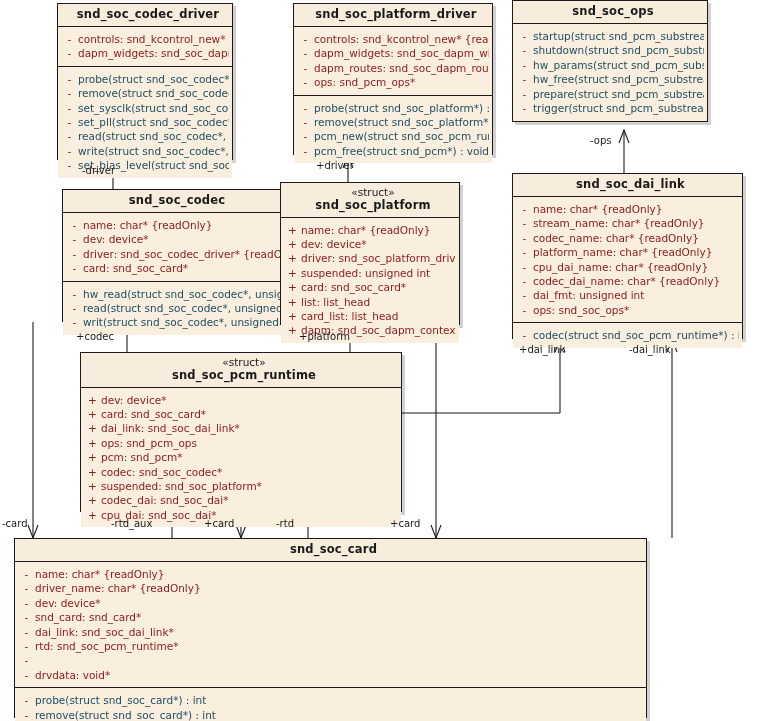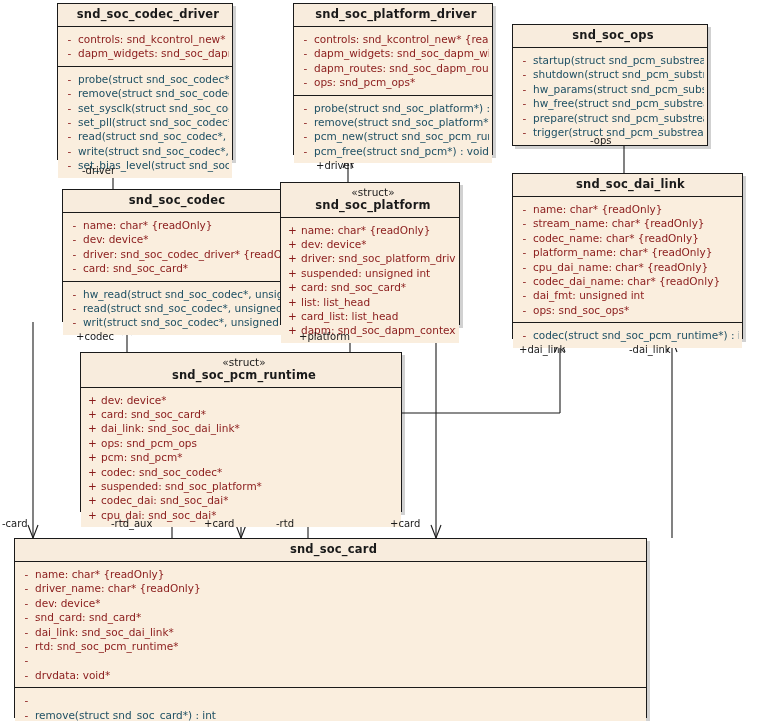--- a/index.html
+++ b/index.html
@@ -223,21 +223,21 @@
           <div class="member op">
             <span class="vis">-</span>
             <span class="mtext">pcm_new(struct snd_soc_pcm_runti...</span>
           </div>
           <div class="member op">
             <span class="vis">-</span>
             <span class="mtext">pcm_free(struct snd_pcm*) : void</span>
           </div>
         </div>
       </div>
-      <div class="uml-class" style="left: 512px; top: 24px; width: 196px; height: 122px;">
+      <div class="uml-class" style="left: 512px; top: 0; width: 196px; height: 122px;">
         <div class="uml-header">
           <span class="cls-name">snd_soc_ops</span>
         </div>
         <div class="compartment">
           <div class="member op">
             <span class="vis">-</span>
             <span class="mtext">startup(struct snd_pcm_substream*) : int</span>
           </div>
           <div class="member op">
             <span class="vis">-</span>
@@ -460,20 +460,21 @@
             <span class="vis">-</span>
           </div>
           <div class="member">
             <span class="vis">-</span>
             <span class="mtext">drvdata:  void*</span>
           </div>
         </div>
         <div class="compartment">
           <div class="member op">
             <span class="vis">-</span>
+            <span class="mtext">probe(struct snd_soc_card*) : int</span>
           </div>
           <div class="member op">
             <span class="vis">-</span>
             <span class="mtext">remove(struct snd_soc_card*) : int</span>
           </div>
         </div>
       </div>
     </div>
   <div id="labels-layer">
       <div class="edge-label" style="left: 82px; top: 165px;">-driver</div>

